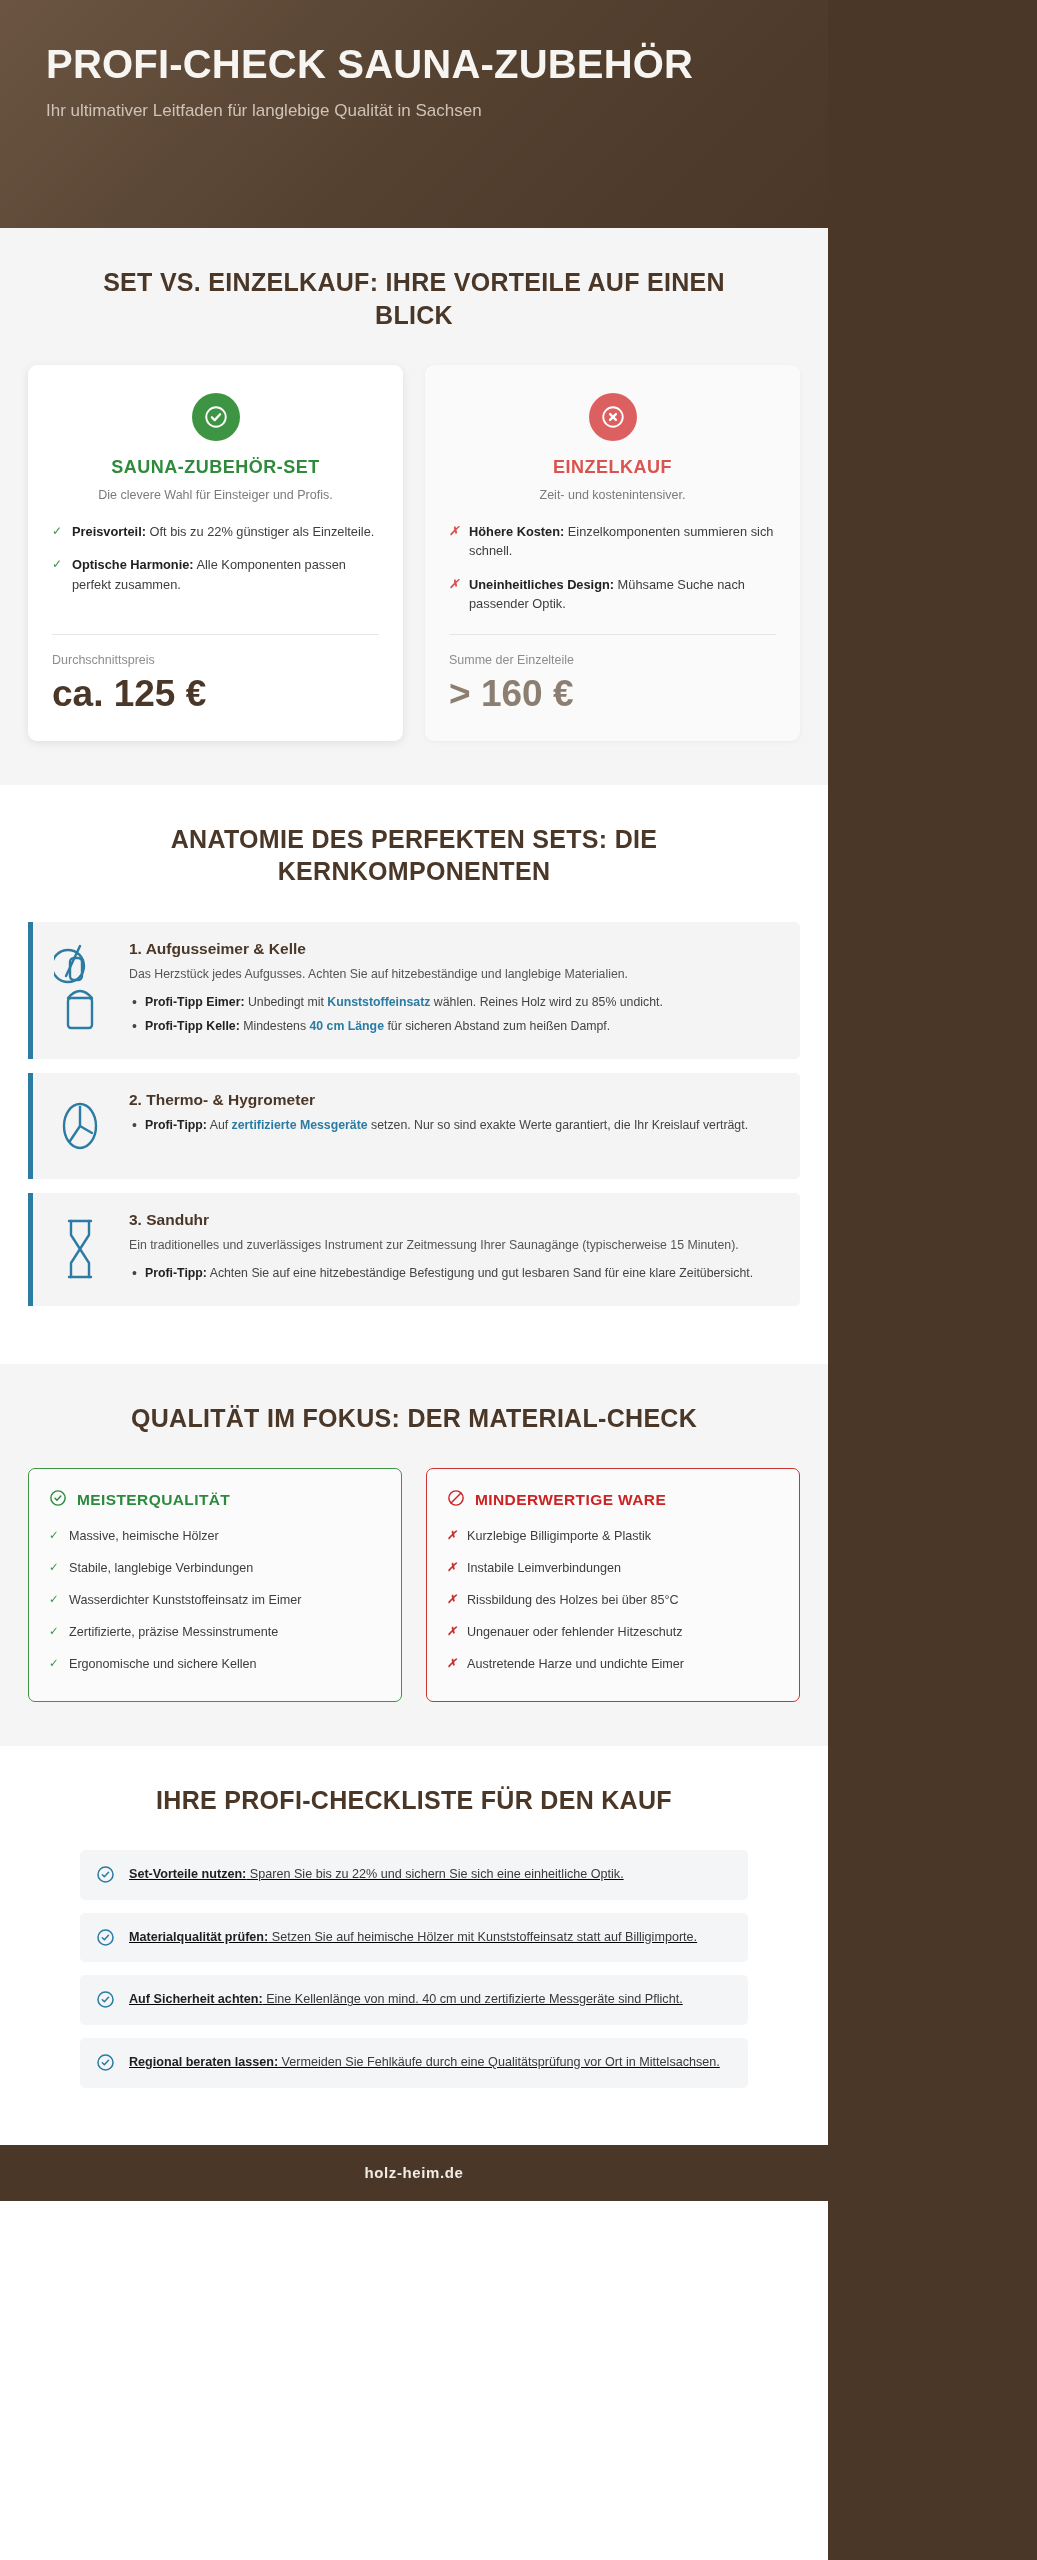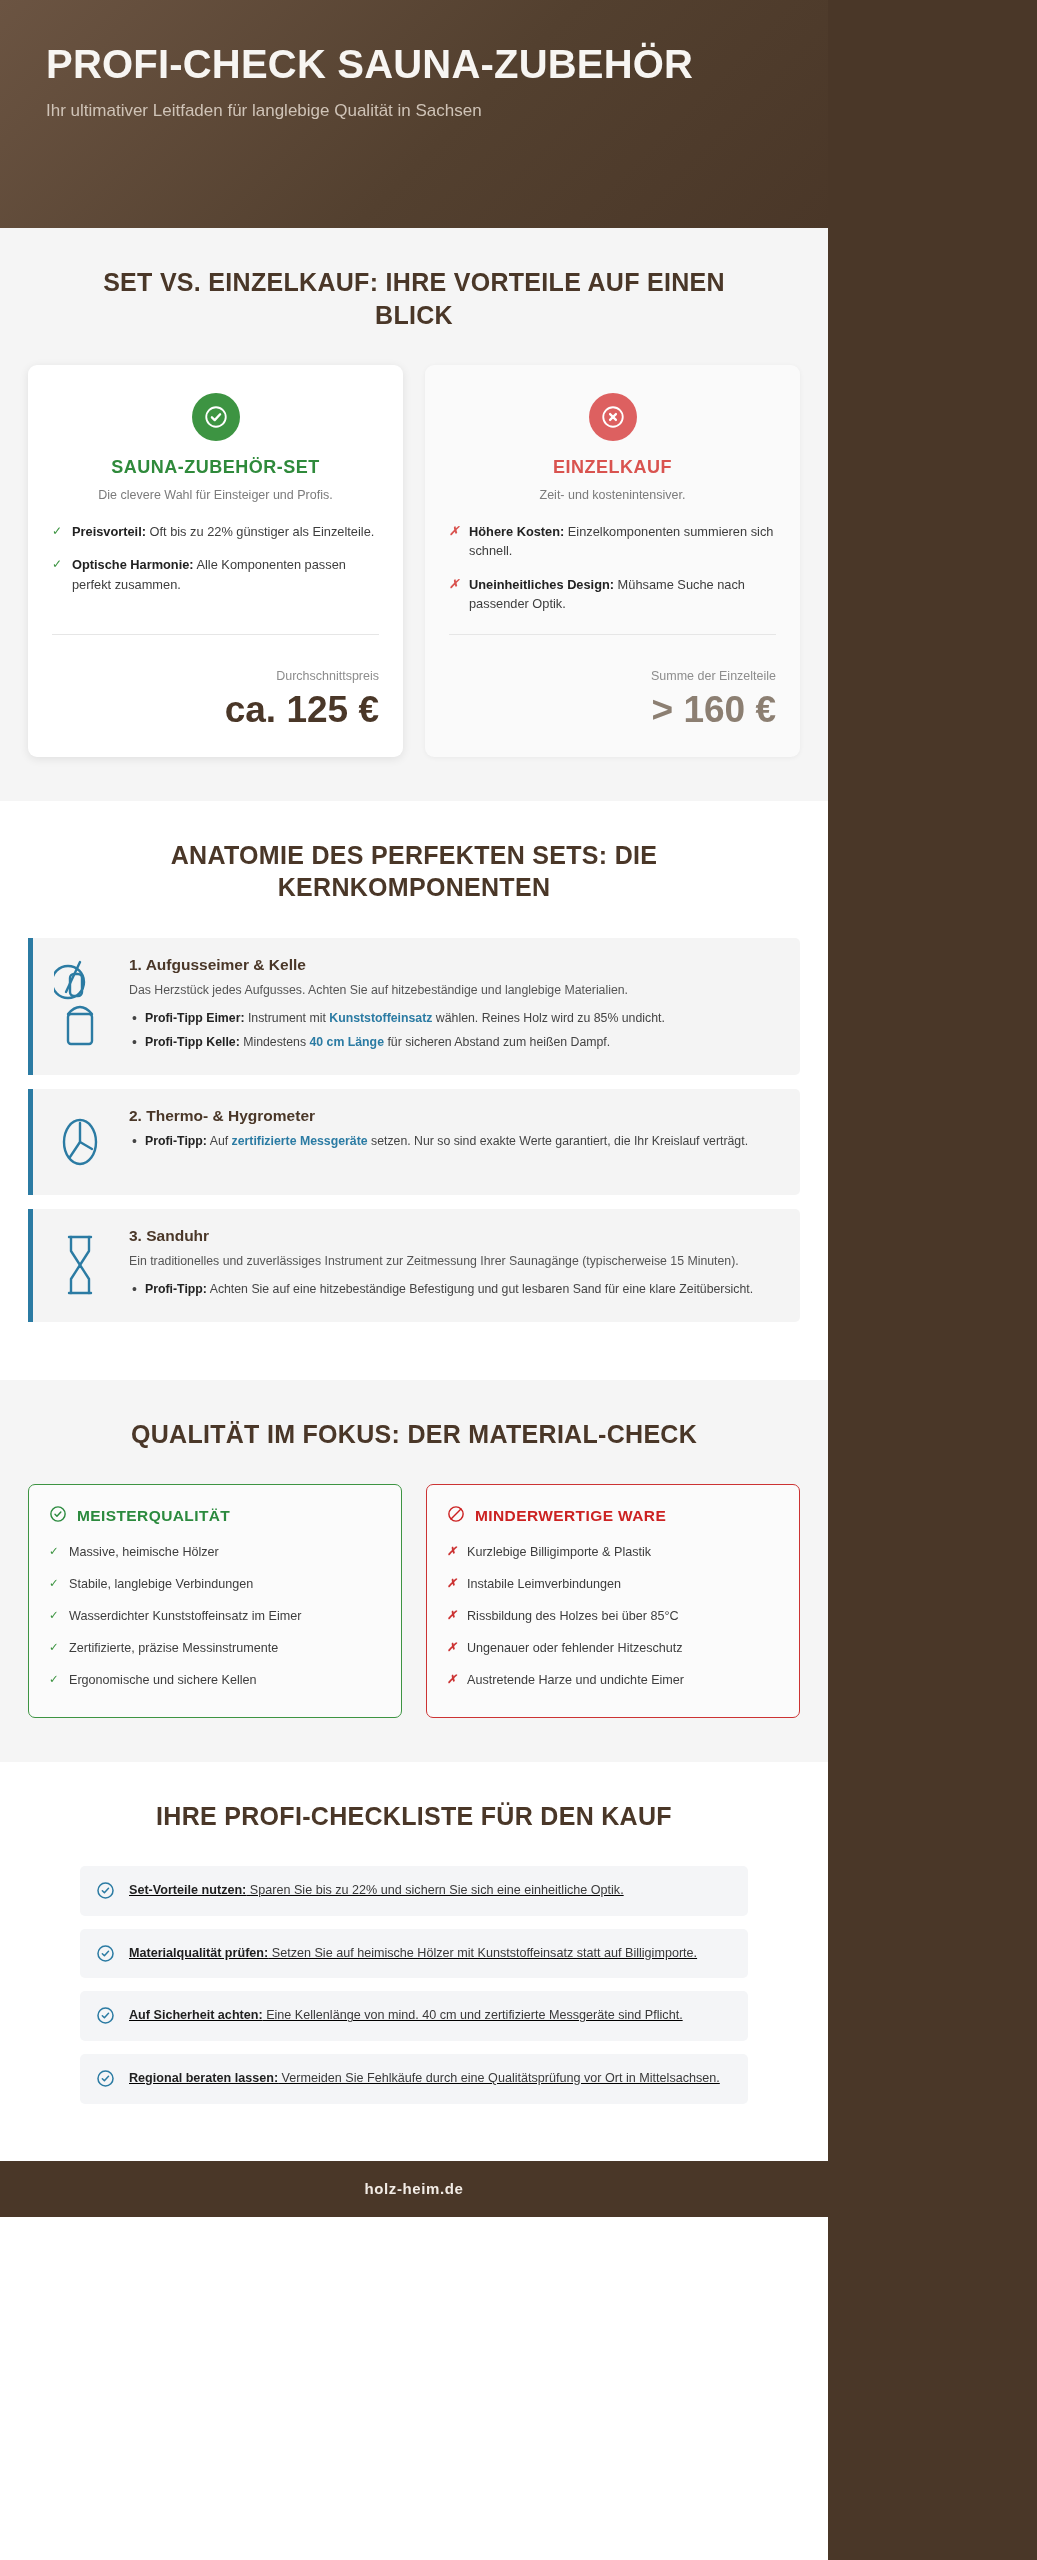--- a/index.html
+++ b/index.html
@@ -112,22 +112,22 @@
     margin-bottom: 14px;
   }
   .cmp-list li .mk { flex: 0 0 11px; font-size: 12px; line-height: 1.5; }
   .cmp-list li .mk.ok { color: #3d9442; }
   .cmp-list li .mk.no { color: #d9534f; font-weight: 700; font-style: italic; }
   .cmp-list li b { font-weight: 700; color: #222; }
 
   .cmp-spacer { flex: 1 1 auto; min-height: 6px; }
   .cmp-foot {
     border-top: 1px solid #e6e6e6;
-    padding-top: 34px;
-    text-align: right;
+    padding-top: 18px;
+    text-align: left;
   }
   .cmp-foot .lbl {
     font-size: 12.5px;
     color: #8d8d8d;
     margin-bottom: 6px;
   }
   .cmp-foot .val {
     font-size: 37px;
     font-weight: 700;
   }
@@ -332,21 +332,21 @@
           <path d="M26 4 L12 34"></path>
           <rect x="16" y="16" width="12" height="22" rx="4"></rect>
           <path d="M14 56 q12 -14 24 0"></path>
           <rect x="14" y="56" width="24" height="30" rx="3"></rect>
         </svg>
       </div>
       <div class="comp-body">
         <div class="comp-h">1. Aufgusseimer &amp; Kelle</div>
         <div class="comp-p">Das Herzstück jedes Aufgusses. Achten Sie auf hitzebeständige und langlebige Materialien.</div>
         <ul class="comp-tips">
-          <li><b>Profi-Tipp Eimer:</b><span> Instrument mit </span><span class="hl">Kunststoffeinsatz</span><span> wählen. Reines Holz wird zu 85% undicht.</span></li>
+          <li><b>Profi-Tipp Eimer:</b><span> Unbedingt mit </span><span class="hl">Kunststoffeinsatz</span><span> wählen. Reines Holz wird zu 85% undicht.</span></li>
           <li><b>Profi-Tipp Kelle:</b><span> Mindestens </span><span class="hl">40 cm Länge</span><span> für sicheren Abstand zum heißen Dampf.</span></li>
         </ul>
       </div>
     </div>
 
     <div class="comp-row">
       <div class="comp-icon">
         <svg width="52" height="70" viewBox="0 0 52 70" fill="none" stroke="#2b7ba3" stroke-width="2.4" stroke-linecap="round" stroke-linejoin="round">
           <ellipse cx="26" cy="35" rx="16" ry="22"></ellipse>
           <path d="M26 16 L26 35 L16 50"></path>

